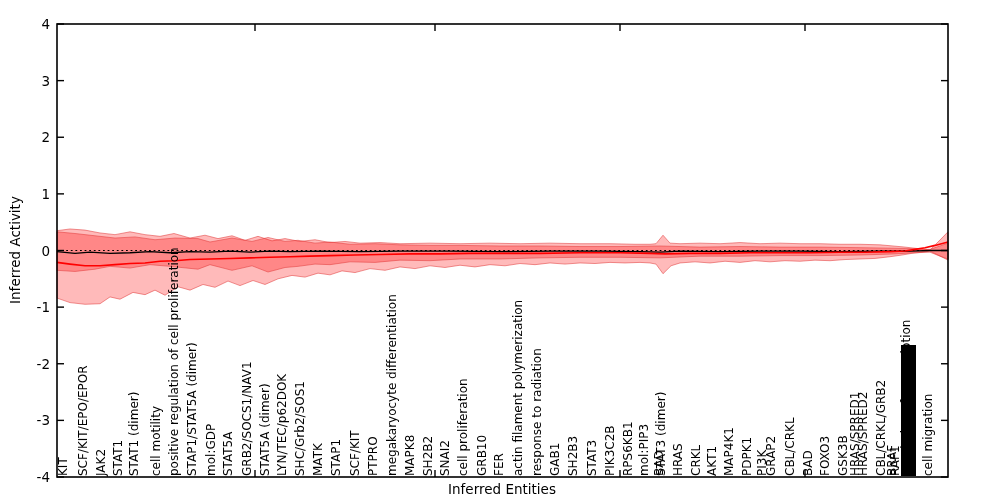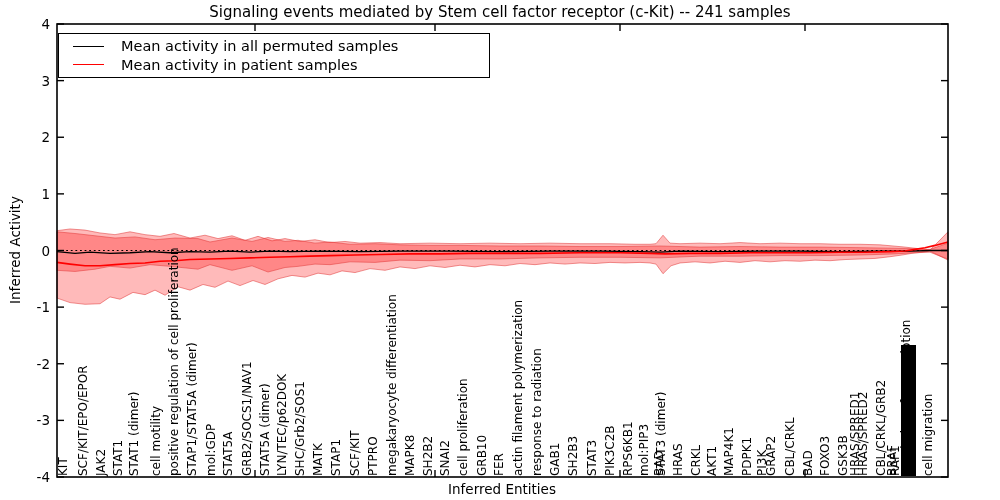--- a/index.html
+++ b/index.html
@@ -53,21 +53,20 @@
       <line x1="255" y1="24" x2="255" y2="31" stroke="#000" stroke-width="1.4"></line>
       <line x1="255" y1="477" x2="255" y2="470" stroke="#000" stroke-width="1.4"></line>
       <line x1="435" y1="24" x2="435" y2="31" stroke="#000" stroke-width="1.4"></line>
       <line x1="435" y1="477" x2="435" y2="470" stroke="#000" stroke-width="1.4"></line>
       <line x1="620" y1="24" x2="620" y2="31" stroke="#000" stroke-width="1.4"></line>
       <line x1="620" y1="477" x2="620" y2="470" stroke="#000" stroke-width="1.4"></line>
       <line x1="805" y1="24" x2="805" y2="31" stroke="#000" stroke-width="1.4"></line>
       <line x1="805" y1="477" x2="805" y2="470" stroke="#000" stroke-width="1.4"></line>
     </svg>
 
-  <div class="title">Signaling events mediated by Stem cell factor receptor (c-Kit) -- 241 samples</div>
   <div class="ylab">Inferred Activity</div>
   <div class="xaxlab">Inferred Entities</div>
 
   <div id="yticks">
       <div class="ytick" style="top: 16px;">4</div>
       <div class="ytick" style="top: 72.625px;">3</div>
       <div class="ytick" style="top: 129.25px;">2</div>
       <div class="ytick" style="top: 185.875px;">1</div>
       <div class="ytick" style="top: 242.5px;">0</div>
       <div class="ytick" style="top: 299.125px;">-1</div>
@@ -125,23 +124,13 @@
       <div class="xlab" style="left: 861.5px;">HRAS/SPRED1</div>
       <div class="xlab" style="left: 869.5px;">HRAS/SPRED2</div>
       <div class="xlab" style="left: 887.5px;">CBL/CRKL/GRB2</div>
       <div class="xlab" style="left: 898.5px;">BRAF</div>
       <div class="xlab" style="left: 901.5px;">RAF1</div>
       <div class="xlab" style="left: 912.5px;">regulation of transcription</div>
       <div class="xlab" style="left: 934.5px;">cell migration</div>
     </div>
   <div class="blob" id="blob" style="left: 901px; top: 345px; width: 15px; height: 131px;"></div>
 
-  <div class="legend">
-    <div class="lrow">
-      <span class="swatch" id="sw0" style="border-top-color: rgb(0, 0, 0);"></span>
-      <span>Mean activity in all permuted samples</span>
-    </div>
-    <div class="lrow">
-      <span class="swatch" id="sw1" style="border-top-color: rgb(255, 0, 0);"></span>
-      <span>Mean activity in patient samples</span>
-    </div>
-  </div>
 </div>
 
 </body></html>

